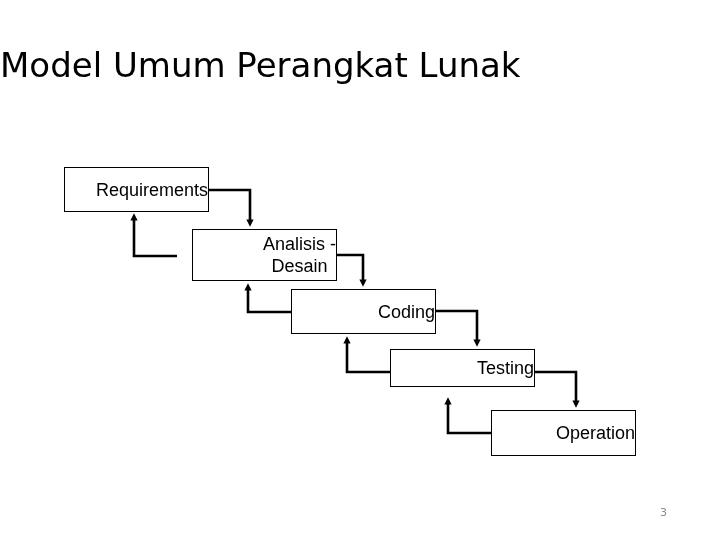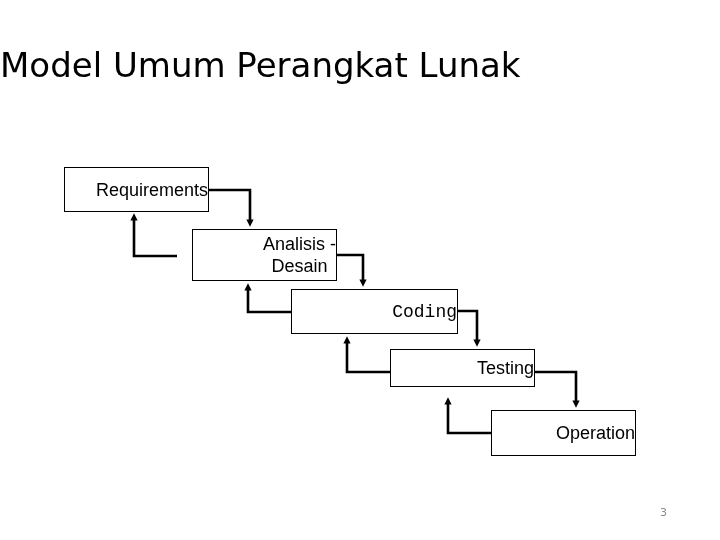--- a/index.html
+++ b/index.html
@@ -129,21 +129,21 @@
 
     <div class="stage-box" style="left:64px; top:167px; width:145px; height:45px;">
       <span class="stage-label">Requirements</span>
     </div>
 
     <div class="stage-box" style="left:177px; top:229px; width:145px; height:52px;margin-left:15px;">
       <span class="stage-label">Analisis -
 Desain</span>
     </div>
 
-    <div class="stage-box" style="left:291px; top:289px; width:167px; height:45px;font-family:Liberation Mono, monospace;">
+    <div class="stage-box" style="left:291px; top:289px; width:145px; height:45px;">
       <span class="stage-label">Coding</span>
     </div>
 
     <div class="stage-box" style="left:390px; top:349px; width:145px; height:38px;">
       <span class="stage-label">Testing</span>
     </div>
 
     <div class="stage-box" style="left:491px; top:410px; width:145px; height:46px;">
       <span class="stage-label">Operation</span>
     </div>

